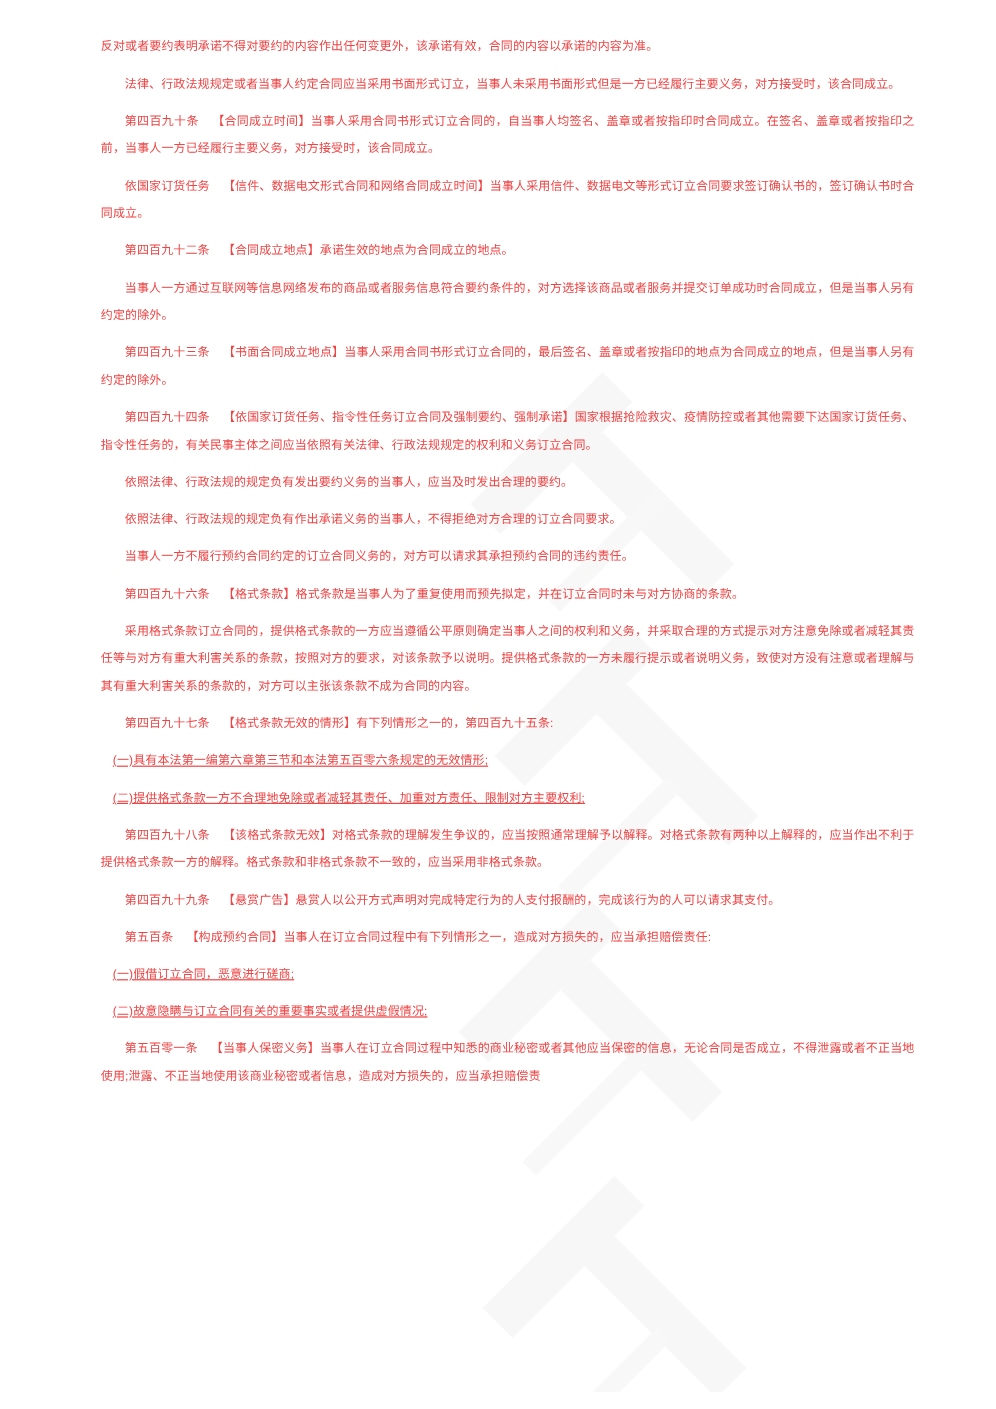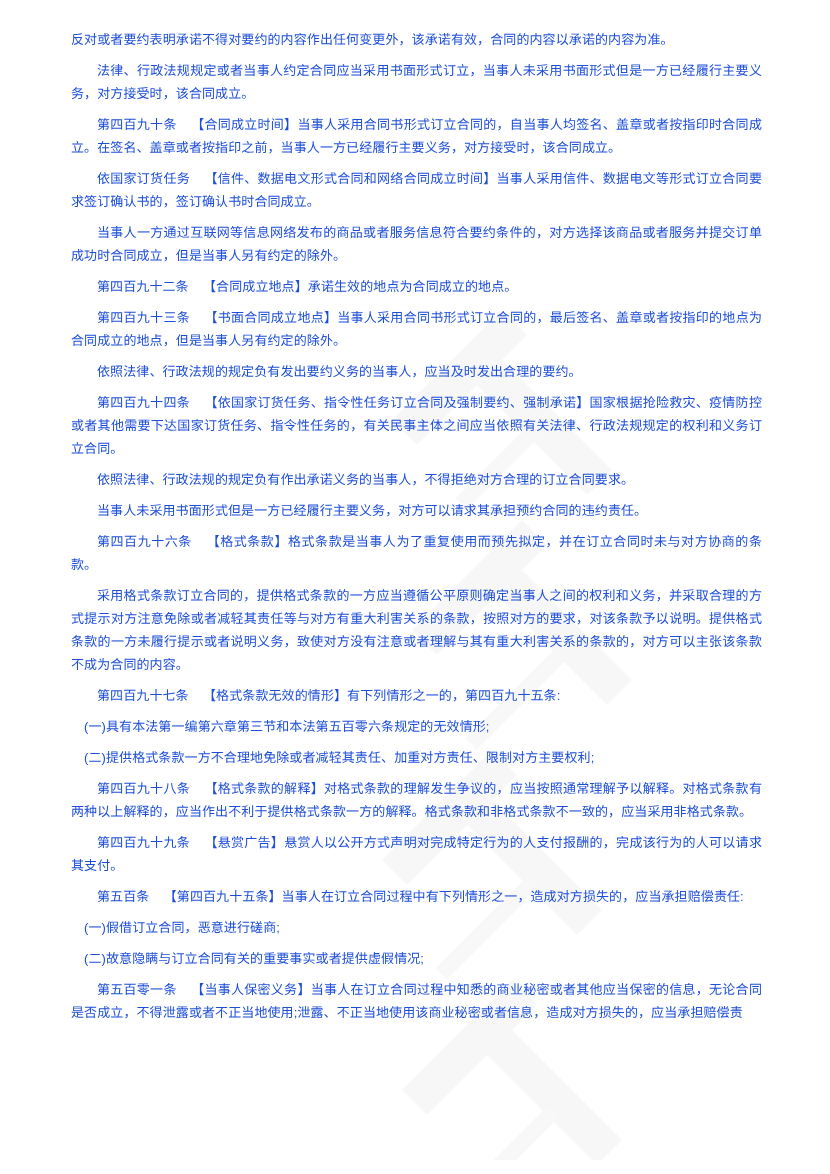--- a/index.html
+++ b/index.html
@@ -30,31 +30,31 @@
     opacity: 0.5;
   }
   .watermark svg { display: block; width: 100%; height: 100%; }
   .content {
     position: relative;
     z-index: 1;
     padding: 28px 68px 0 68px;
     box-sizing: border-box;
   }
   p {
-    margin: 0 0 8px 3px;
-    font-size: 13px;
+    margin: 0 0 8px 16px;
+    font-size: 10px;
     line-height: 23px;
-    color: #1d4ed8;
+    color: #ef4444;
     text-align: justify;
     text-justify: inter-ideograph;
     letter-spacing: 0.1px;
     -webkit-font-feature-settings: normal;
   }
   p.indent  { text-indent: 2em; }
-  p.item    { text-indent: 1em; }
+  p.item    { text-indent: 1em; text-decoration: underline; }
   p.flush   { text-indent: 0; }
   .artnum { white-space: nowrap; }
   .gap { display: inline-block; width: 1.1em; }
   .cut { margin-bottom: 0; }
 </style>
 </head>
 <body>
 
 <div class="page">
 
@@ -82,50 +82,50 @@
   <div class="content">
 
     <p class="flush">反对或者要约表明承诺不得对要约的内容作出任何变更外，该承诺有效，合同的内容以承诺的内容为准。</p>
 
     <p class="indent">法律、行政法规规定或者当事人约定合同应当采用书面形式订立，当事人未采用书面形式但是一方已经履行主要义务，对方接受时，该合同成立。</p>
 
     <p class="indent"><span class="artnum">第四百九十条</span><span class="gap"></span><span>【合同成立时间】</span><span>当事人采用合同书形式订立合同的，自当事人均签名、盖章或者按指印时合同成立。在签名、盖章或者按指印之前，当事人一方已经履行主要义务，对方接受时，该合同成立。</span></p>
 
     <p class="indent"><span class="artnum">依国家订货任务</span><span class="gap"></span><span>【信件、数据电文形式合同和网络合同成立时间】</span><span>当事人采用信件、数据电文等形式订立合同要求签订确认书的，签订确认书时合同成立。</span></p>
 
+    <p class="indent"><span class="artnum">第四百九十二条</span><span class="gap"></span><span>【合同成立地点】</span><span>承诺生效的地点为合同成立的地点。</span></p>
+
     <p class="indent">当事人一方通过互联网等信息网络发布的商品或者服务信息符合要约条件的，对方选择该商品或者服务并提交订单成功时合同成立，但是当事人另有约定的除外。</p>
-
-    <p class="indent"><span class="artnum">第四百九十二条</span><span class="gap"></span><span>【合同成立地点】</span><span>承诺生效的地点为合同成立的地点。</span></p>
 
 
     <p class="indent"><span class="artnum">第四百九十三条</span><span class="gap"></span><span>【书面合同成立地点】</span><span>当事人采用合同书形式订立合同的，最后签名、盖章或者按指印的地点为合同成立的地点，但是当事人另有约定的除外。</span></p>
 
+    <p class="indent"><span class="artnum">第四百九十四条</span><span class="gap"></span><span>【依国家订货任务、指令性任务订立合同及强制要约、强制承诺】</span><span>国家根据抢险救灾、疫情防控或者其他需要下达国家订货任务、指令性任务的，有关民事主体之间应当依照有关法律、行政法规规定的权利和义务订立合同。</span></p>
+
     <p class="indent">依照法律、行政法规的规定负有发出要约义务的当事人，应当及时发出合理的要约。</p>
-
-    <p class="indent"><span class="artnum">第四百九十四条</span><span class="gap"></span><span>【依国家订货任务、指令性任务订立合同及强制要约、强制承诺】</span><span>国家根据抢险救灾、疫情防控或者其他需要下达国家订货任务、指令性任务的，有关民事主体之间应当依照有关法律、行政法规规定的权利和义务订立合同。</span></p>
 
     <p class="indent">依照法律、行政法规的规定负有作出承诺义务的当事人，不得拒绝对方合理的订立合同要求。</p>
 
 
-    <p class="indent">当事人未采用书面形式但是一方已经履行主要义务，对方可以请求其承担预约合同的违约责任。</p>
+    <p class="indent">当事人一方不履行预约合同约定的订立合同义务的，对方可以请求其承担预约合同的违约责任。</p>
 
     <p class="indent"><span class="artnum">第四百九十六条</span><span class="gap"></span><span>【格式条款】</span><span>格式条款是当事人为了重复使用而预先拟定，并在订立合同时未与对方协商的条款。</span></p>
 
     <p class="indent">采用格式条款订立合同的，提供格式条款的一方应当遵循公平原则确定当事人之间的权利和义务，并采取合理的方式提示对方注意免除或者减轻其责任等与对方有重大利害关系的条款，按照对方的要求，对该条款予以说明。提供格式条款的一方未履行提示或者说明义务，致使对方没有注意或者理解与其有重大利害关系的条款的，对方可以主张该条款不成为合同的内容。</p>
 
     <p class="indent"><span class="artnum">第四百九十七条</span><span class="gap"></span><span>【格式条款无效的情形】</span><span>有下列情形之一的，第四百九十五条:</span></p>
 
     <p class="item">(一)具有本法第一编第六章第三节和本法第五百零六条规定的无效情形;</p>
     <p class="item">(二)提供格式条款一方不合理地免除或者减轻其责任、加重对方责任、限制对方主要权利;</p>
 
-    <p class="indent"><span class="artnum">第四百九十八条</span><span class="gap"></span><span>【格式条款的解释】</span><span>对格式条款的理解发生争议的，应当按照通常理解予以解释。对格式条款有两种以上解释的，应当作出不利于提供格式条款一方的解释。格式条款和非格式条款不一致的，应当采用非格式条款。</span></p>
+    <p class="indent"><span class="artnum">第四百九十八条</span><span class="gap"></span><span>【该格式条款无效】</span><span>对格式条款的理解发生争议的，应当按照通常理解予以解释。对格式条款有两种以上解释的，应当作出不利于提供格式条款一方的解释。格式条款和非格式条款不一致的，应当采用非格式条款。</span></p>
 
     <p class="indent"><span class="artnum">第四百九十九条</span><span class="gap"></span><span>【悬赏广告】</span><span>悬赏人以公开方式声明对完成特定行为的人支付报酬的，完成该行为的人可以请求其支付。</span></p>
 
-    <p class="indent"><span class="artnum">第五百条</span><span class="gap"></span><span>【第四百九十五条】</span><span>当事人在订立合同过程中有下列情形之一，造成对方损失的，应当承担赔偿责任:</span></p>
+    <p class="indent"><span class="artnum">第五百条</span><span class="gap"></span><span>【构成预约合同】</span><span>当事人在订立合同过程中有下列情形之一，造成对方损失的，应当承担赔偿责任:</span></p>
 
     <p class="item">(一)假借订立合同，恶意进行磋商;</p>
     <p class="item">(二)故意隐瞒与订立合同有关的重要事实或者提供虚假情况;</p>
 
     <p class="indent cut"><span class="artnum">第五百零一条</span><span class="gap"></span><span>【当事人保密义务】</span><span>当事人在订立合同过程中知悉的商业秘密或者其他应当保密的信息，无论合同是否成立，不得泄露或者不正当地使用;泄露、不正当地使用该商业秘密或者信息，造成对方损失的，应当承担赔偿责</span></p>
 
   </div>
 </div>
 
 </body></html>

